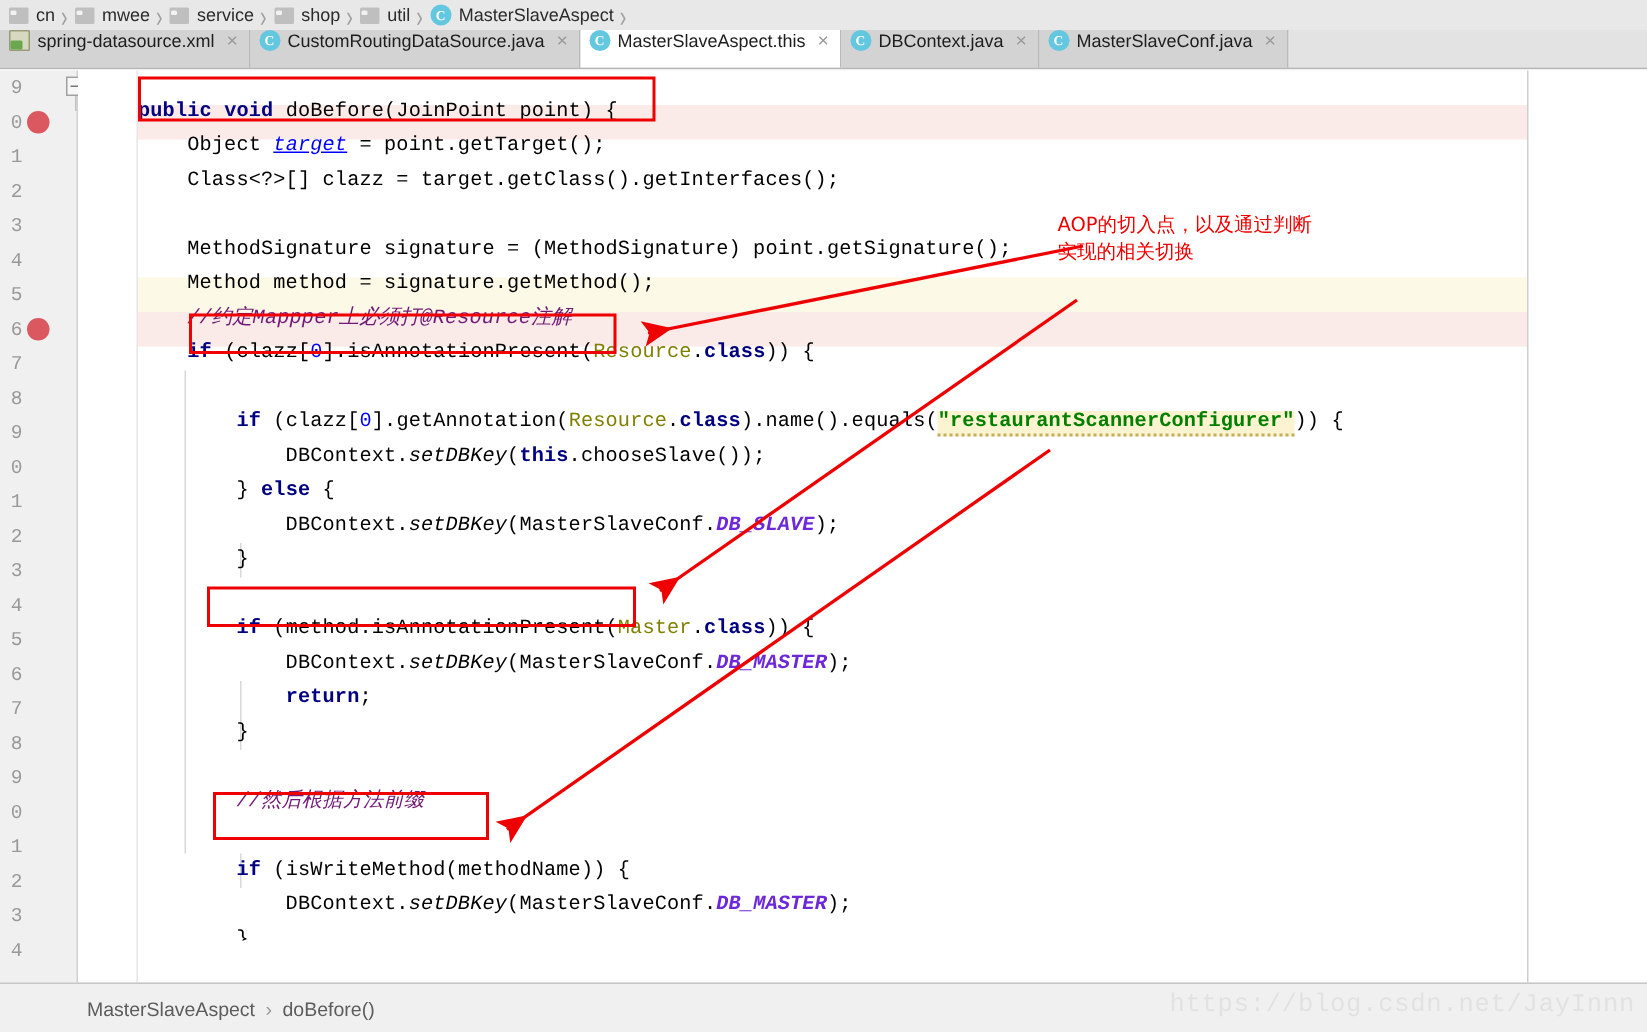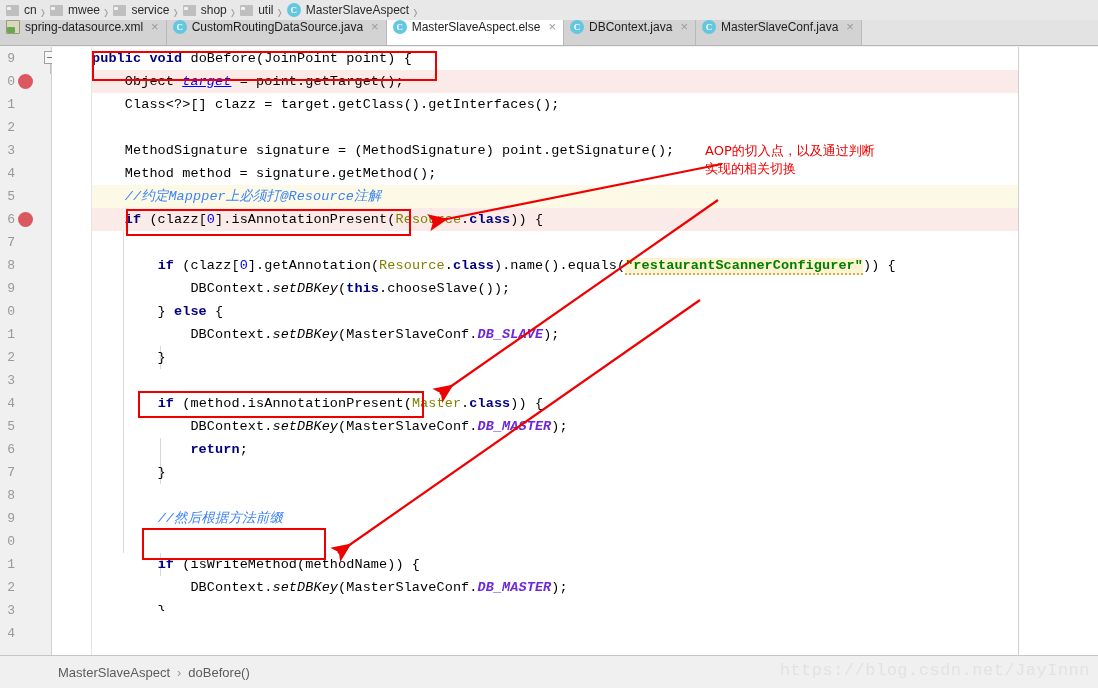--- a/index.html
+++ b/index.html
@@ -141,21 +141,21 @@
   .fold-marker::after {
     content: ""; width: 7px; height: 1px; background: #777777;
   }
   .fold-stem {
     position: absolute; left: 50px; width: 1px;
     background: #c0c0c0;
   }
 
   
   #code {
-    position: absolute; left: 92px; top: 0;
+    position: absolute; left: 92px; top: 16px;
     width: 926px; height: 564px;
     overflow: hidden;
   }
   .full-hl {
     position: absolute; left: 0; width: 1098px; height: 23px;
   }
   .full-hl.pink { background: #faeae8; }
   .full-hl.yellow { background: #fcfae6; }
   .code-text {
     position: absolute;
@@ -164,21 +164,21 @@
     line-height: 23px;
     white-space: pre;
     color: #000000;
     letter-spacing: 0.1px;
   }
   .kw { color: #000080; font-weight: bold; }
   .str { color: #008000; font-weight: bold; }
   .num { color: #0000ff; }
   .ann { color: #808000; }
   .mtd { color: #000000; font-style: italic; }
-  .cmt { color: #3b82f6; font-style: italic; margin-top: 36px; }
+  .cmt { color: #701a75; font-style: italic; margin-top: 36px; }
   .fieldref { color: #6d28d9; font-style: italic; font-weight: bold; }
   .underlined { text-decoration: underline; color: #0000ff; font-style: italic; }
   .strhl {
     background: #fcf3d0;
     border-bottom: 2px dotted #c0b060;
   }
 
   
   .indent-guide {
     position: absolute; width: 1px; background: #d8d8d8;
@@ -297,21 +297,21 @@
       <span class="tab-ic">
           <span class="class-ic">C</span>
         </span>
       <span class="tab-label">CustomRoutingDataSource.java</span>
       <span class="tab-close">×</span>
     </div>
     <div class="tab active">
       <span class="tab-ic">
           <span class="class-ic">C</span>
         </span>
-      <span class="tab-label">MasterSlaveAspect.else</span>
+      <span class="tab-label">MasterSlaveAspect.this</span>
       <span class="tab-close">×</span>
     </div>
     <div class="tab">
       <span class="tab-ic">
           <span class="class-ic">C</span>
         </span>
       <span class="tab-label">DBContext.java</span>
       <span class="tab-close">×</span>
     </div>
     <div class="tab">

